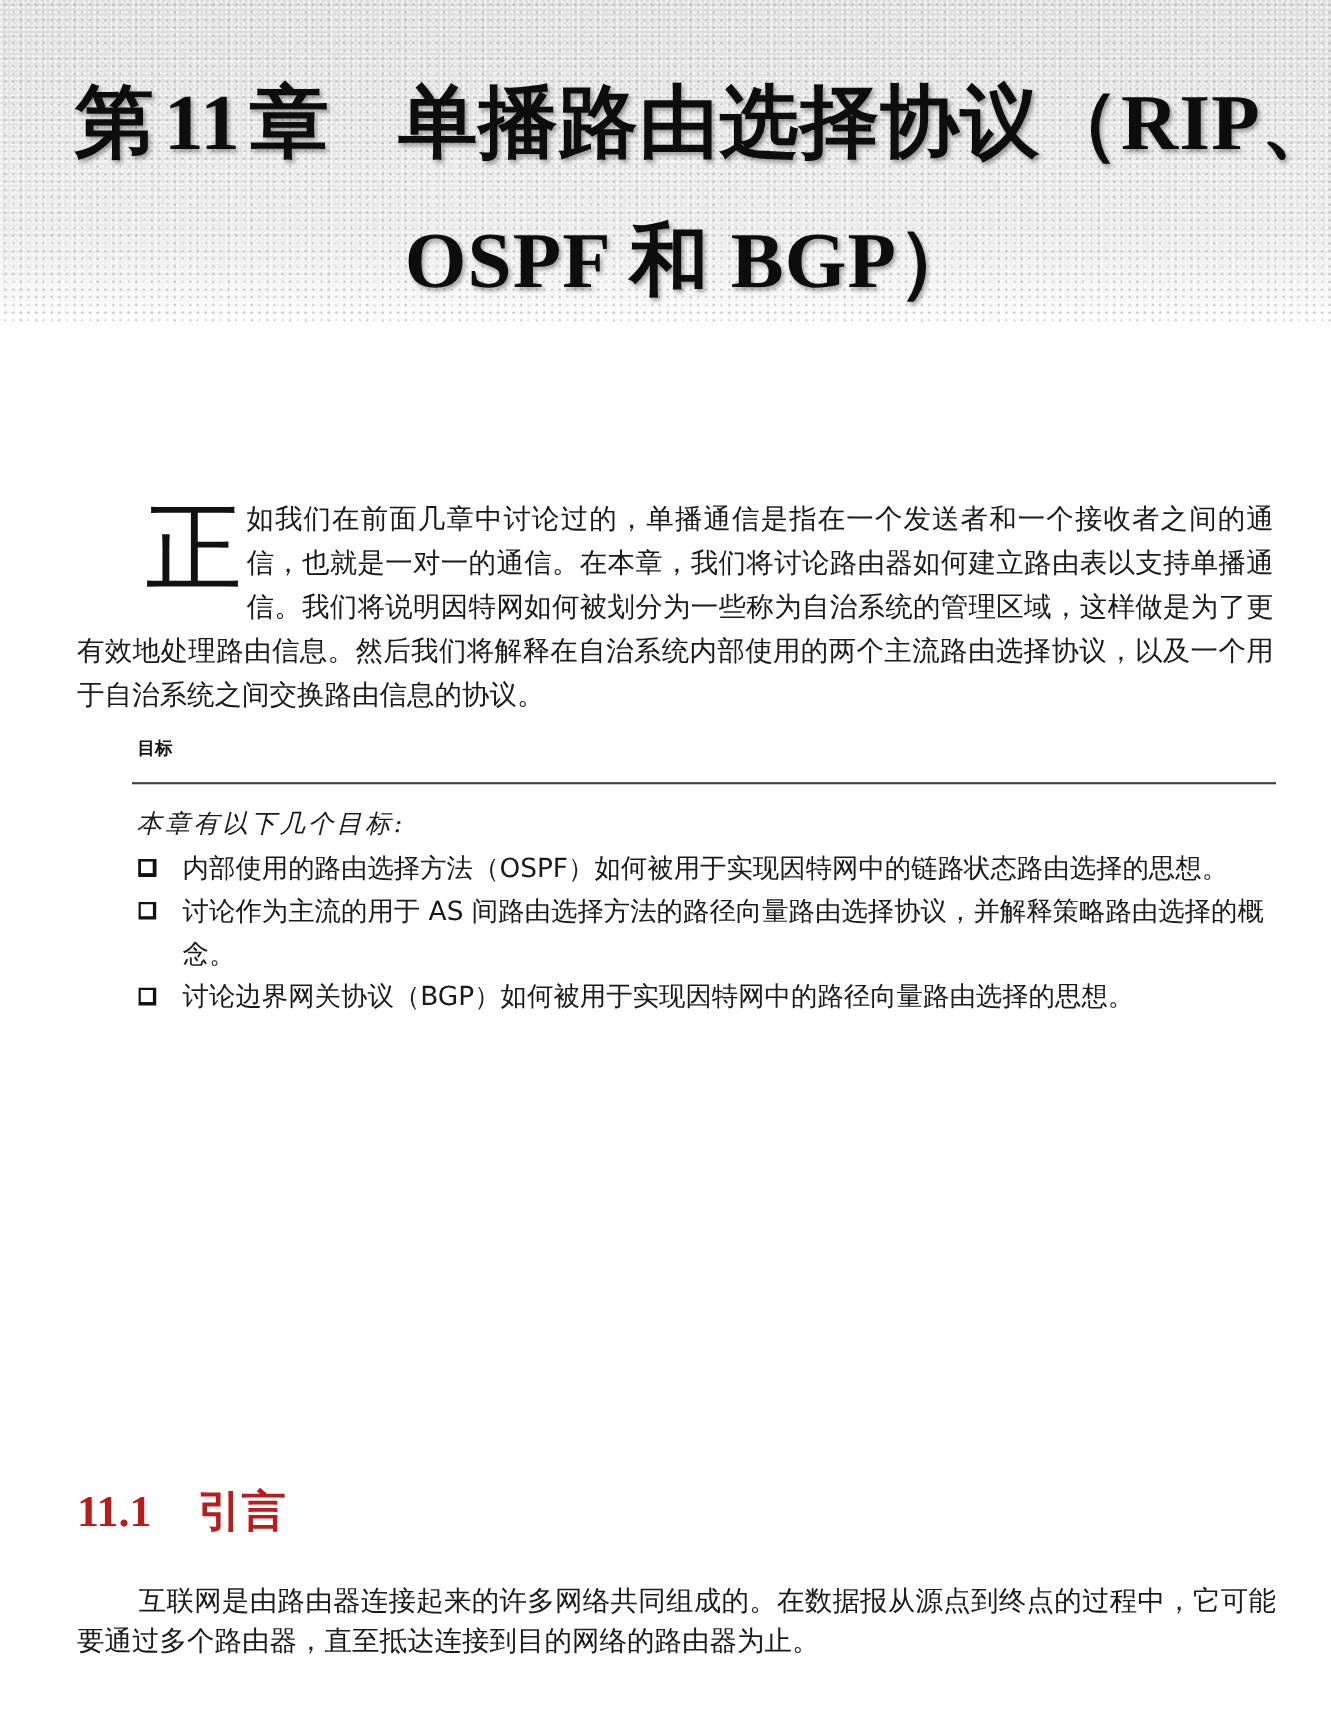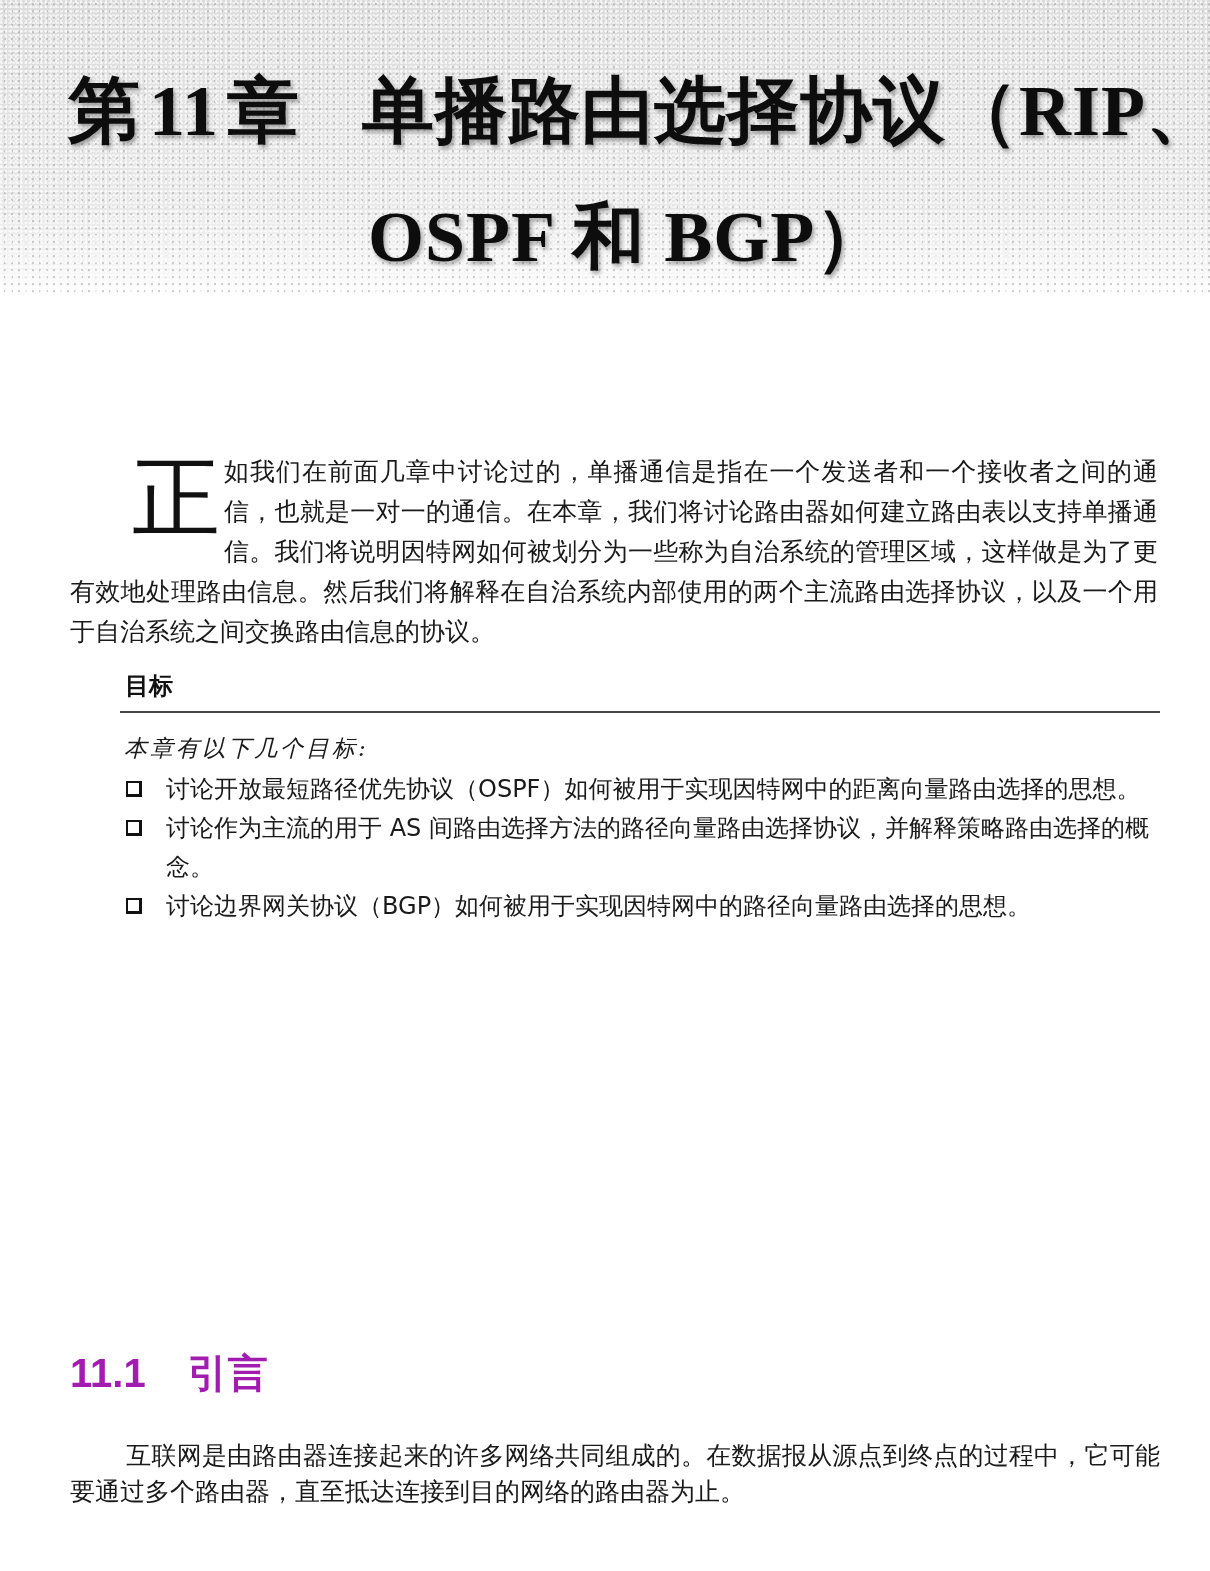--- a/index.html
+++ b/index.html
@@ -29,42 +29,42 @@
   .intro {
     position: absolute; left: 70px; top: 452px; width: 1088px;
     line-height: 40px; text-align: justify;
   }
   .dropcap {
     float: left; font-size: 88px; line-height: 80px; margin: 6px 4px 0 62px;
     font-family: "DejaVu Serif", serif; font-weight: normal; color: #111;
   }
   .objectives-heading {
     position: absolute; left: 125px; top: 670px;
-    font-family: "DejaVu Sans", "Liberation Sans", sans-serif; font-size: 24px; font-weight: bold; color: #111;
+    font-family: "DejaVu Sans", "Liberation Sans", sans-serif; font-size: 16px; font-weight: bold; color: #111;
   }
   .objectives-rule {
     position: absolute; left: 120px; top: 711px; width: 1040px; height: 0;
     border-top: 2px solid #444;
   }
   .objectives-intro {
     position: absolute; left: 124px; top: 733px;
     font-family: "DejaVu Serif", serif; font-size: 23px; letter-spacing: 3px; color: #1a1a1a; font-style: italic;
   }
   .objectives-list {
     position: absolute; left: 124px; top: 770px; width: 1036px; margin: 0; padding: 0; list-style: none;
     font-family: "DejaVu Sans", "Liberation Sans", sans-serif; font-size: 24px; line-height: 39px; color: #1a1a1a;
   }
   .objectives-list li { position: relative; padding-left: 42px; }
   .checkbox-icon {
     position: absolute; left: 2px; top: 11px; width: 16px; height: 16px;
     border: 2px solid #111; box-sizing: border-box; border-right-width: 3px; border-bottom-width: 3px;
   }
   .section-heading {
     position: absolute; left: 70px; top: 1346px;
-    font-family: Liberation Sans, sans-serif; font-size: 40px; font-weight: bold; color: #a21caf;
+    font-family: Liberation Serif, serif; font-size: 40px; font-weight: bold; color: #b91c1c;
   }
   .section-heading .sec-num { margin-right: 42px; }
   .section-para {
     position: absolute; left: 70px; top: 1438px; width: 1090px; line-height: 36px; text-align: justify;
   }
   .indent { display: inline-block; width: 56px; }
 </style>
 </head>
 <body>
 
@@ -81,21 +81,21 @@
   <span class="dropcap">正</span><span>如我们在前面几章中讨论过的，单播通信是指在一个发送者和一个接收者之间的通信，也就是一对一的通信。在本章，我们将讨论路由器如何建立路由表以支持单播通信。我们将说明因特网如何被划分为一些称为自治系统的管理区域，这样做是为了更有效地处理路由信息。然后我们将解释在自治系统内部使用的两个主流路由选择协议，以及一个用于自治系统之间交换路由信息的协议。</span>
 </div>
 
 <div class="objectives-heading">目标</div>
 <div class="objectives-rule"></div>
 <div class="objectives-intro">本章有以下几个目标:</div>
 
 <ul class="objectives-list">
   <li><span class="checkbox-icon"></span></li>
   <li><span class="checkbox-icon"></span></li>
-  <li><span class="checkbox-icon"></span><span>讨论开放最短路径优先协议（OSPF）如何被用于实现因特网中的距离向量路由选择的思想。</span></li>
+  <li><span class="checkbox-icon"></span><span>内部使用的路由选择方法（OSPF）如何被用于实现因特网中的链路状态路由选择的思想。</span></li>
   <li><span class="checkbox-icon"></span><span>讨论作为主流的用于 AS 间路由选择方法的路径向量路由选择协议，并解释策略路由选择的概念。</span></li>
   <li><span class="checkbox-icon"></span><span>讨论边界网关协议（BGP）如何被用于实现因特网中的路径向量路由选择的思想。</span></li>
 </ul>
 
 <div class="section-heading">
   <span class="sec-num">11.1</span><span>引言</span>
 </div>
 
 <div class="section-para body-text">
   <span class="indent"></span><span>互联网是由路由器连接起来的许多网络共同组成的。在数据报从源点到终点的过程中，它可能要通过多个路由器，直至抵达连接到目的网络的路由器为止。</span>

